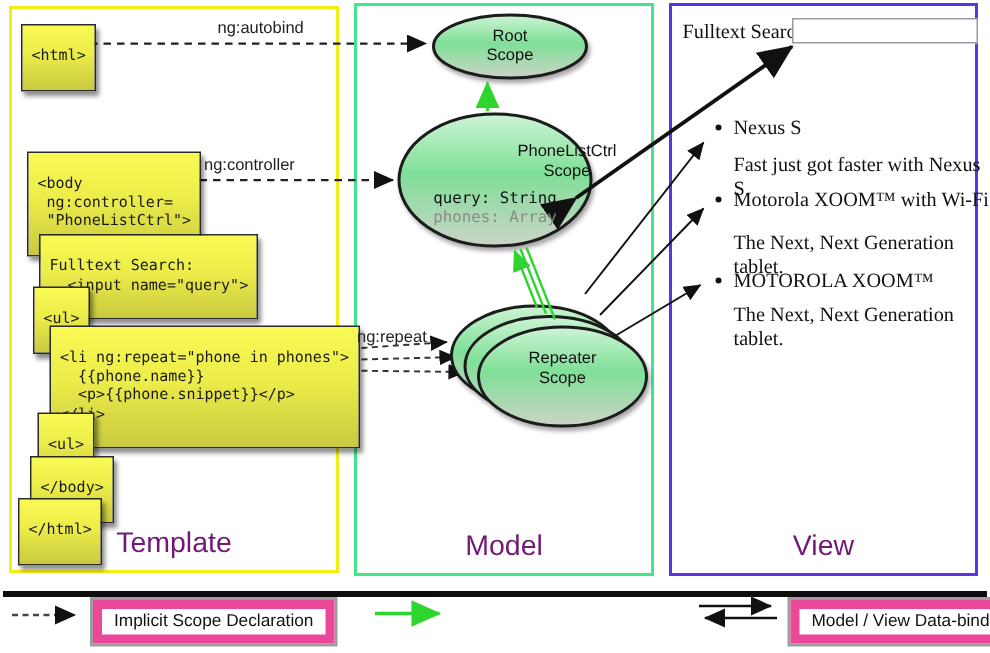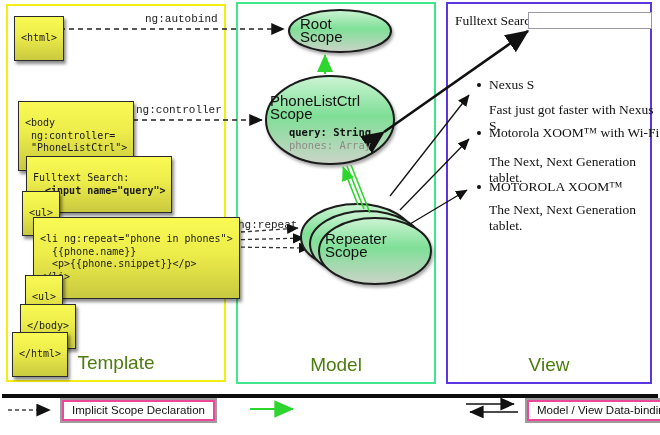--- a/index.html
+++ b/index.html
@@ -3,42 +3,42 @@
 <meta charset="utf-8">
 <style>
   html,body{margin:0;padding:0;background:#fff;}
   .stage{position:relative;width:660px;height:435px;background:#fff;
          font-family:"Liberation Sans",sans-serif;overflow:hidden;}
   .panel{position:absolute;box-sizing:border-box;background:#fff;z-index:0;}
   .panel-template{left:6px;top:4px;width:220px;height:378px;border:2px solid #f2ee13;}
   .panel-model{left:236px;top:2px;width:200px;height:382px;border:2px solid #41e58b;}
   .panel-view{left:446px;top:2px;width:206px;height:382px;border:2px solid #5a35e0;}
   .panel-label{position:absolute;bottom:6px;left:0;width:100%;text-align:center;
-               font-size:19px;color:#4d7c0f;}
+               font-size:19px;color:#701a75;}
   svg.overlay{position:absolute;left:0;top:0;z-index:2;pointer-events:none;}
   .txt{position:absolute;z-index:3;}
   .codebox{position:absolute;z-index:3;background:linear-gradient(180deg,#fafa55 0%,#ecec4a 45%,#c9c940 100%);
            border:1px solid #2a2a2a;box-shadow:2px 3px 3px rgba(0,0,0,.45);
            font-family:"DejaVu Sans Mono",monospace;font-size:10px;line-height:12.5px;
            color:#1a1a1a;padding:15px 6px;white-space:pre;}
-  .mono-label{position:absolute;z-index:3;font-family:Liberation Mono, monospace;
+  .mono-label{position:absolute;z-index:3;font-family:Liberation Sans, sans-serif;
               font-size:11px;color:#222;white-space:pre;}
-  .scope-title{position:absolute;z-index:3;text-align:left;font-size:15px;line-height:12.5px;
+  .scope-title{position:absolute;z-index:3;text-align:center;font-size:11px;line-height:12.5px;
                color:#111;white-space:pre;}
   .scope-prop{position:absolute;z-index:3;text-align:center;font-family:"DejaVu Sans Mono",monospace;
               font-size:10.5px;white-space:pre;}
   .serif{font-family:"Liberation Serif",serif;font-size:13.5px;color:#111;}
   .bullet-dot{position:absolute;z-index:3;width:4px;height:4px;border-radius:50%;background:#111;}
   .search-input{position:absolute;z-index:3;width:118px;height:15px;border:1px solid #9a9aa6;
                 background:#fff;font-size:11px;padding:0 2px;}
   .legend-rule{position:absolute;left:2px;top:394px;width:656px;height:4px;background:#0d0d0d;z-index:1;}
   .legend-box{position:absolute;z-index:3;top:400px;height:17px;line-height:17px;padding:0 8px;
-              background:#fff;border:2px solid #ec4899;box-shadow:0 0 0 2px #9d9d9d;
+              background:#fff;border:6px solid #ec4899;box-shadow:0 0 0 2px #9d9d9d;
               font-size:11.5px;color:#111;white-space:nowrap;}
-  .bold{font-weight:bold;}
+  .bold{font-weight:normal;}
   .gray{color:#8b8b84;}
 </style>
 </head>
 <body>
 
 <div class="stage">
 
   <div class="panel panel-template">
     <div class="panel-label">Template</div>
   </div>
@@ -112,21 +112,21 @@
   <div class="codebox" style="left:25px;top:275px;">&lt;ul&gt;</div>
   <div class="codebox" style="left:20px;top:304px;">&lt;/body&gt;</div>
   <div class="codebox" style="left:12px;top:332px;">&lt;/html&gt;</div>
 
   <div class="mono-label" style="left:145px;top:13px;">ng:autobind</div>
   <div class="mono-label" style="left:136px;top:104px;">ng:controller</div>
   <div class="mono-label" style="left:238px;top:219px;">ng:repeat</div>
 
   <div class="scope-title" style="left:300px;top:18px;width:80px;">Root
 Scope</div>
-  <div class="scope-title" style="left:270px;top:95px;width:120px;">PhoneListCtrl
+  <div class="scope-title" style="left:270px;top:95px;width:120px;padding-left:48px;">PhoneListCtrl
 Scope</div>
   <div class="scope-prop bold" style="left:270px;top:126px;width:120px;color:#111;">query: String</div>
   <div class="scope-prop gray" style="left:270px;top:139px;width:120px;">phones: Array</div>
   <div class="scope-title" style="left:325px;top:233px;width:100px;">Repeater
 Scope</div>
 
   <div class="txt serif" style="left:455px;top:13px;">Fulltext Search:</div>
   <input class="search-input" style="left: 528px; top: 12px;" value="">
 
   <div class="bullet-dot" style="left:477px;top:83px;"></div>

